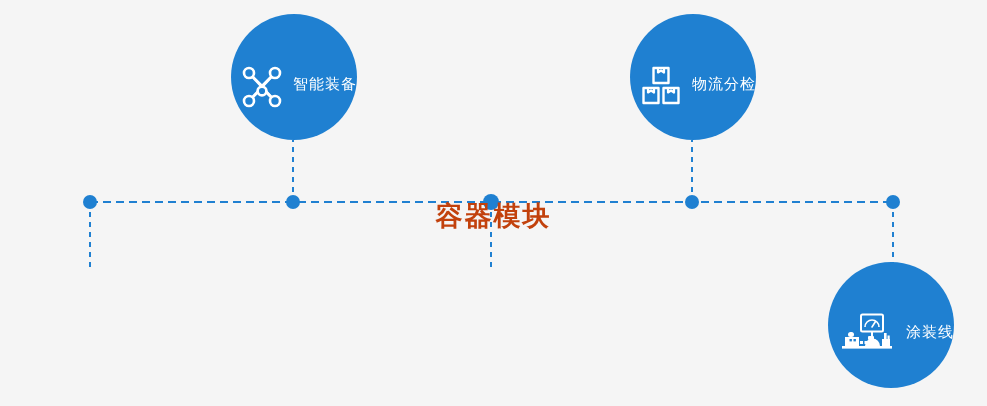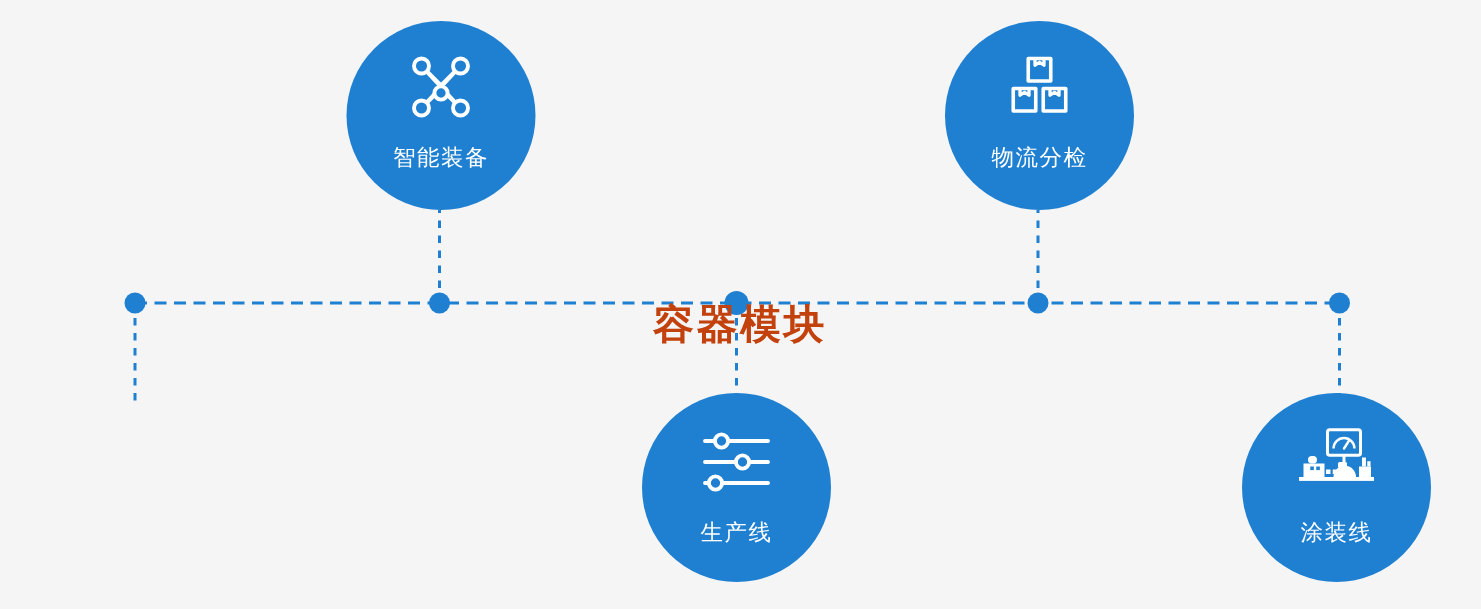--- a/index.html
+++ b/index.html
@@ -45,21 +45,21 @@
   }
 
   
   .node {
     position: absolute;
     width: 126px;
     height: 126px;
     border-radius: 50%;
     background: #1f80d1;
     display: flex;
-    flex-direction: column;
+    flex-direction: row;
     align-items: center;
     justify-content: flex-start;
     box-sizing: border-box;
   }
   .node .icon-wrap {
     width: 100%;
     display: flex;
     align-items: center;
     justify-content: center;
   }
@@ -143,33 +143,20 @@
         <path d="M11 25 v4.5 l3 -2 l3 2 V25" stroke-width="2.2"></path>
 
         <rect x="26.5" y="25" width="15" height="15"></rect>
         <path d="M31 25 v4.5 l3 -2 l3 2 V25" stroke-width="2.2"></path>
       </svg>
     </div>
     <div class="node-label">物流分检</div>
   </div>
 
 
-  <div class="node bottom n-production">
-    <div class="icon-wrap">
-      <svg width="50" height="44" viewBox="0 0 50 44" fill="none" stroke="#ffffff" stroke-width="2.6" stroke-linecap="round">
-        <line x1="4" y1="8" x2="46" y2="8"></line>
-        <line x1="4" y1="22" x2="46" y2="22"></line>
-        <line x1="4" y1="36" x2="46" y2="36"></line>
-        <circle cx="15" cy="8" r="4.4" fill="#1f80d1"></circle>
-        <circle cx="29" cy="22" r="4.4" fill="#1f80d1"></circle>
-        <circle cx="11" cy="36" r="4.4" fill="#1f80d1"></circle>
-      </svg>
-    </div>
-    <div class="node-label">生产线</div>
-  </div>
 
   <div class="node bottom n-painting">
     <div class="icon-wrap">
       <svg width="58" height="46" viewBox="0 0 58 46" fill="none">
 
         <rect x="23" y="1.5" width="22" height="17" rx="1.5" fill="none" stroke="#ffffff" stroke-width="2"></rect>
         <path d="M27 14 a7 7 0 0 1 14 0" fill="none" stroke="#ffffff" stroke-width="1.6"></path>
         <line x1="34" y1="14" x2="37.5" y2="8.5" stroke="#ffffff" stroke-width="1.6" stroke-linecap="round"></line>
         <line x1="34" y1="19" x2="34" y2="23" stroke="#ffffff" stroke-width="2"></line>
 

